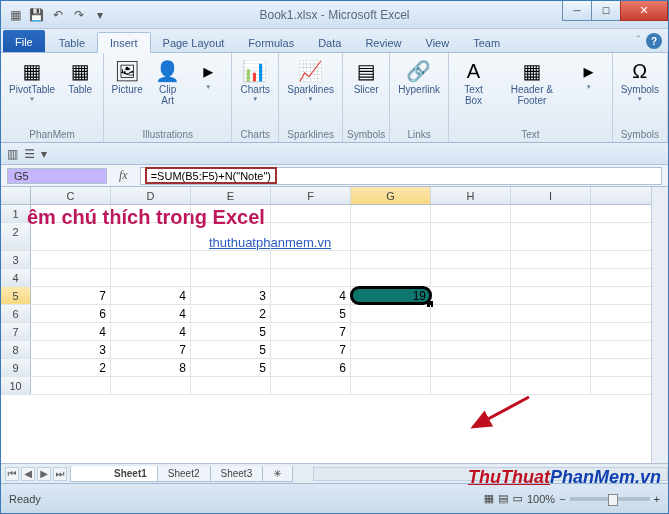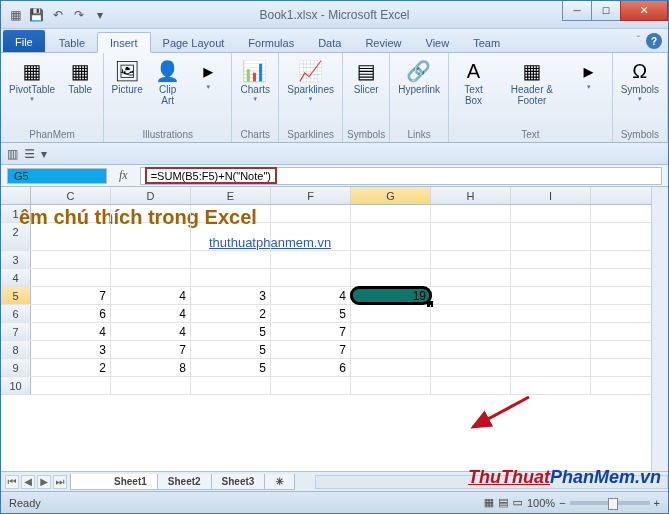--- a/index.html
+++ b/index.html
@@ -36,56 +36,56 @@
 .rbtn .lbl { font-size:10px; color:#3a5a8a; text-align:center; line-height:1.05;}
 .rgroup-label { font-size:10px; color:#6a7a8a; padding:1px 0 2px; }
 .dd::after { content:"▾"; font-size:7px; color:#5a7a9a; display:block; margin-top:-2px;}
 
 
 .qat2 { height:22px; background: linear-gradient(#e6effa,#d6e4f2); border-bottom:1px solid #aac0da; display:flex; align-items:center; padding:0 6px; gap:6px;}
 .qat2 span { font-size:12px; color:#555;}
 
 
 .fbar { height: 22px; background:#eef4fa; border-bottom:1px solid #aac0da; display:flex; align-items:center; padding:0 6px; gap:8px;}
-.namebox { width:100px; height:16px; background:#0ea5e9; border:1px solid #b0c0d0; display:flex; align-items:center; padding:0 6px; font-size:11px; color:#333;}
+.namebox { width:100px; height:16px; background:#c4b5fd; border:1px solid #b0c0d0; display:flex; align-items:center; padding:0 6px; font-size:11px; color:#333;}
 .fx { font-style:italic; color:#555; font-size:12px; padding:0 4px;font-family:Liberation Serif, serif;}
 .formula-input { flex:1; height:18px; background:#fff; border:1px solid #b0c0d0; display:flex; align-items:center; padding:0 4px; font-size:11px; position:relative;}
 .formula-highlight { border:2px solid #a03030; padding:0 4px; height:17px; display:flex; align-items:center; }
 
 
 .grid-wrap { flex:1; display:flex; background:#fff; overflow:hidden; position:relative;}
 .grid { flex:1; display:flex; flex-direction:column; }
 .col-headers { display:flex; height:18px; background:linear-gradient(#f2f6fa,#e0e8f0); border-bottom:1px solid #b0c0d0;}
 .corner { width:30px; border-right:1px solid #b0c0d0; background:linear-gradient(#f2f6fa,#e0e8f0);}
 .ch { flex:0 0 80px; border-right:1px solid #d0d8e0; text-align:center; font-size:11px; color:#444; line-height:18px;}
 .ch.sel { background:linear-gradient(#fce8b0,#f8d880);}
 .rows { flex:1; overflow:hidden;}
 .row { display:flex; height:18px; border-bottom:1px solid #e0e4e8;}
 .rh { width:30px; background:linear-gradient(#f2f6fa,#e0e8f0); border-right:1px solid #b0c0d0; text-align:center; font-size:11px; color:#444; line-height:18px;}
 .rh.sel { background:linear-gradient(#fce8b0,#f8d880);}
 .cell { flex:0 0 80px; border-right:1px solid #e0e4e8; padding:0 4px; font-size:12px; color:#000; text-align:right; line-height:18px; position:relative;}
-.big-red { color:#a16207; font-size:20px; font-weight:bold; white-space:nowrap; position:absolute; left:18px; top:19px;}
+.big-red { color:#be185d; font-size:20px; font-weight:bold; white-space:nowrap; position:absolute; left:26px; top:19px;}
 .blue-link { color:#2a5ac0; text-decoration:underline; font-size:13px; position:absolute; left:208px; top:48px;}
 .sel-cell { outline:3px solid #000; outline-offset:-2px; background:#0f766e;border-radius:8px;}
 .sel-handle { position:absolute; right:-3px; bottom:-3px; width:6px; height:6px; background:#000;}
 .vscroll { width:17px; background:#e8eef4; border-left:1px solid #c0d0e0;}
 
 
 .arrow { position:absolute; left:466px; top:208px; pointer-events:none;}
 
 
 .sheet-bar { height:20px; background:#e4ecf4; border-top:1px solid #b0c0d0; display:flex; align-items:center; font-size:10px;}
 .sht-nav { display:flex; padding:0 4px; gap:2px;}
 .sht-nav span { width:14px; text-align:center; color:#666; border:1px solid #c0d0e0; height:14px; line-height:12px; background:#f0f4f8;}
-.sht-tab { padding:2px 10px; border:1px solid #b0c0d0; border-top:none; background:#eef4fa; color:#444; margin-left:-1px;font-weight:bold;}
+.sht-tab { padding:2px 10px; border:1px solid #b0c0d0; border-top:none; background:#eef4fa; color:#444; margin-left:-1px;}
 .sht-tab.active { background:#fff; font-weight:bold;padding-left:43px;}
 .sht-scroll { flex:1; margin-left:20px; height:14px; background:#e0e8f0; border:1px solid #c0d0e0;}
 
 
-.status { height:22px; background:linear-gradient(#dce8f4,#c8daea); border-top:1px solid #a0b8d0; display:flex; align-items:center; padding:0 8px; font-size:11px; color:#444; justify-content:space-between;}
+.status { height:30px; background:linear-gradient(#dce8f4,#c8daea); border-top:1px solid #a0b8d0; display:flex; align-items:center; padding:0 8px; font-size:11px; color:#444; justify-content:space-between;}
 .zoom { display:flex; align-items:center; gap:4px;}
 .zoom .slider { width:80px; height:4px; background:#b0c0d0; position:relative;}
 .zoom .slider::before { content:""; position:absolute; left:38px; top:-3px; width:8px; height:10px; background:#f0f4f8; border:1px solid #888;}
 
 
 .watermark { position:absolute; right:8px; bottom:26px; font-weight:bold; font-size:18px; font-style:italic; pointer-events:none;}
 .watermark .a{color:#c01020;text-decoration:underline;} .watermark .b{color:#1040b0;} .watermark .c{color:#1040b0;}
 </style>
 </head>
 <body>

